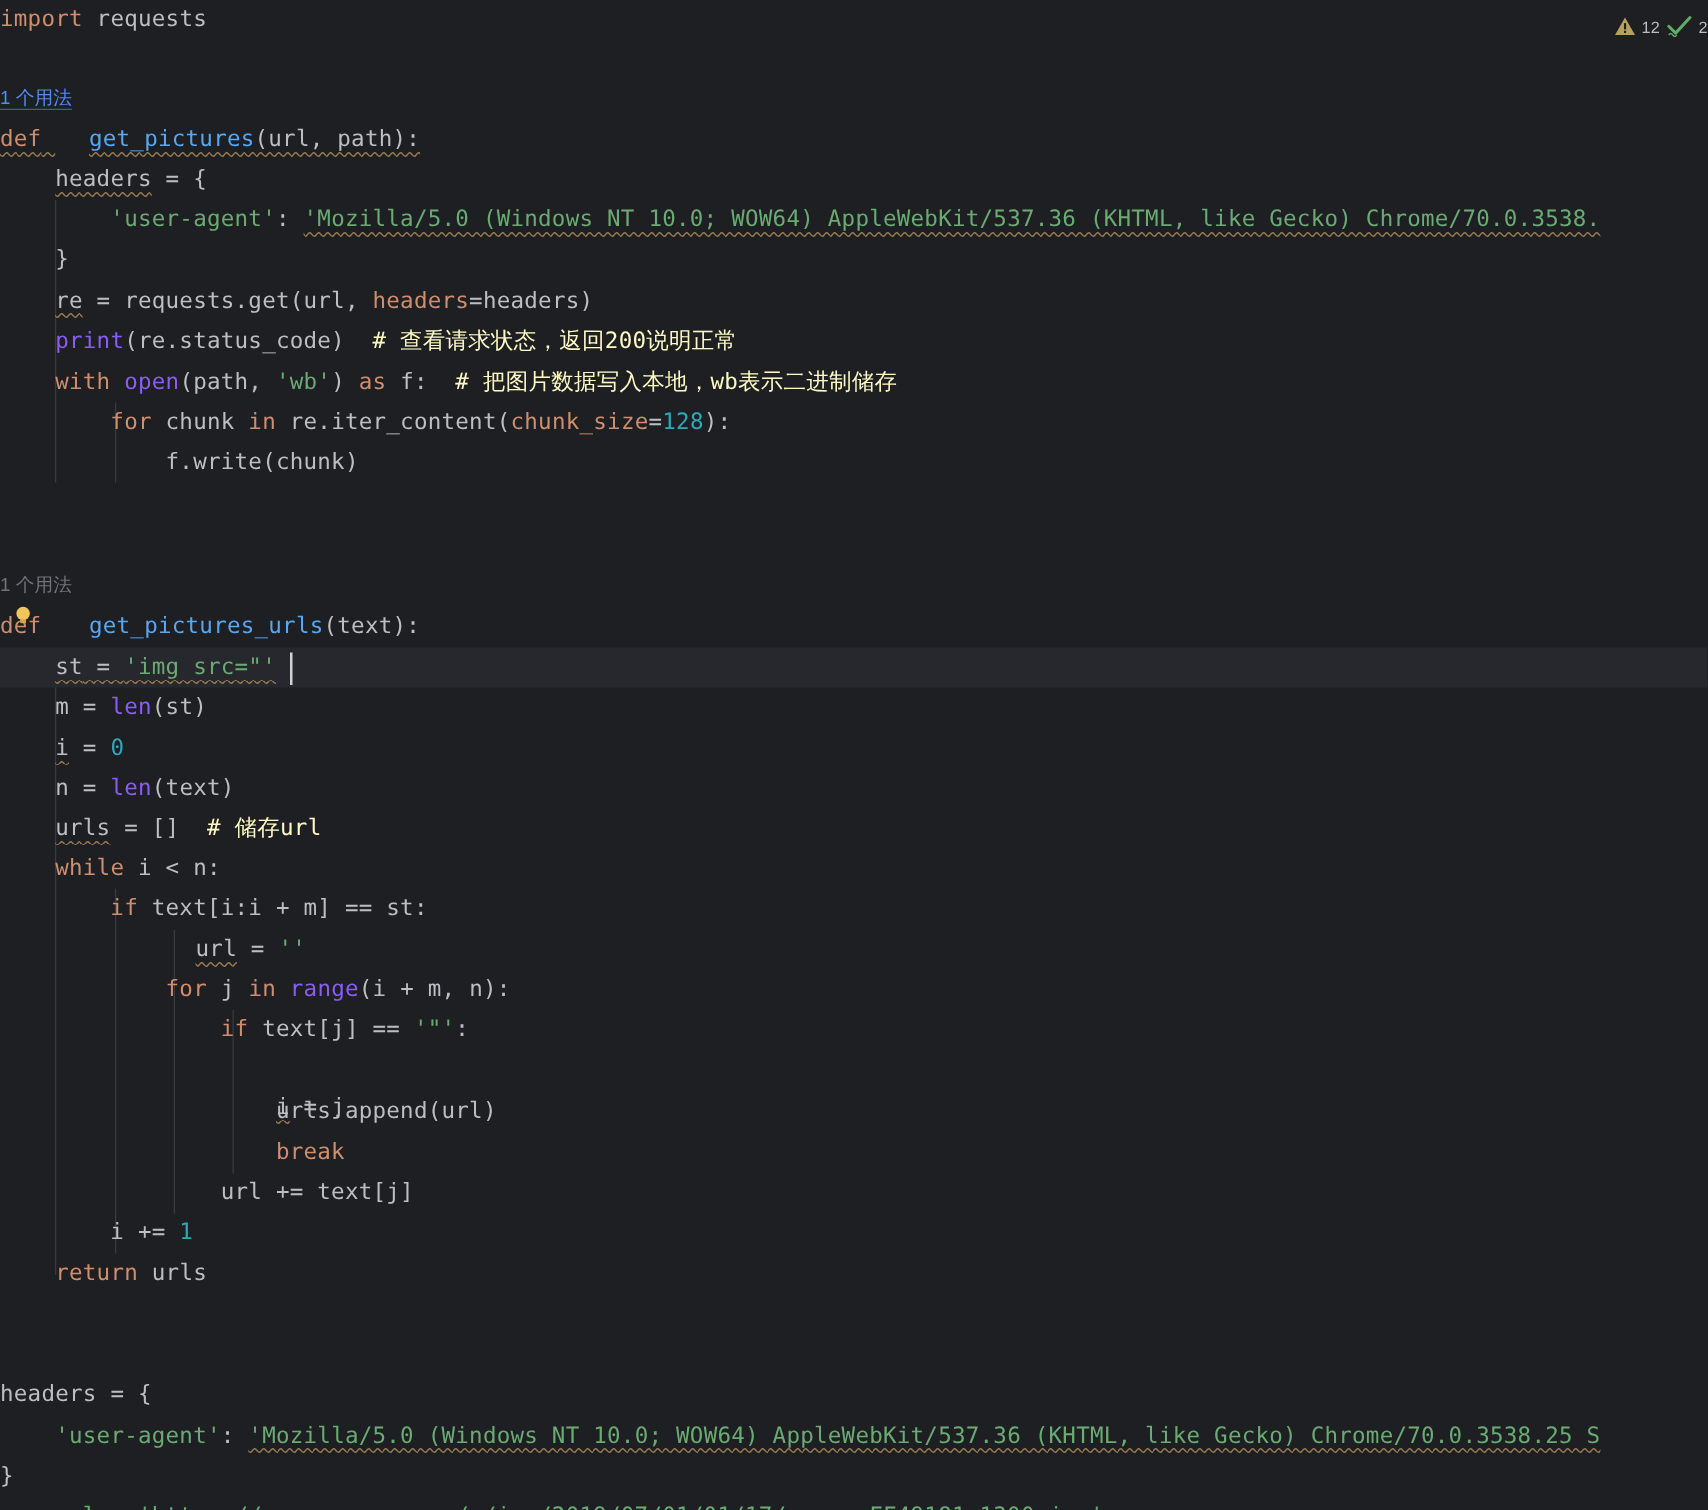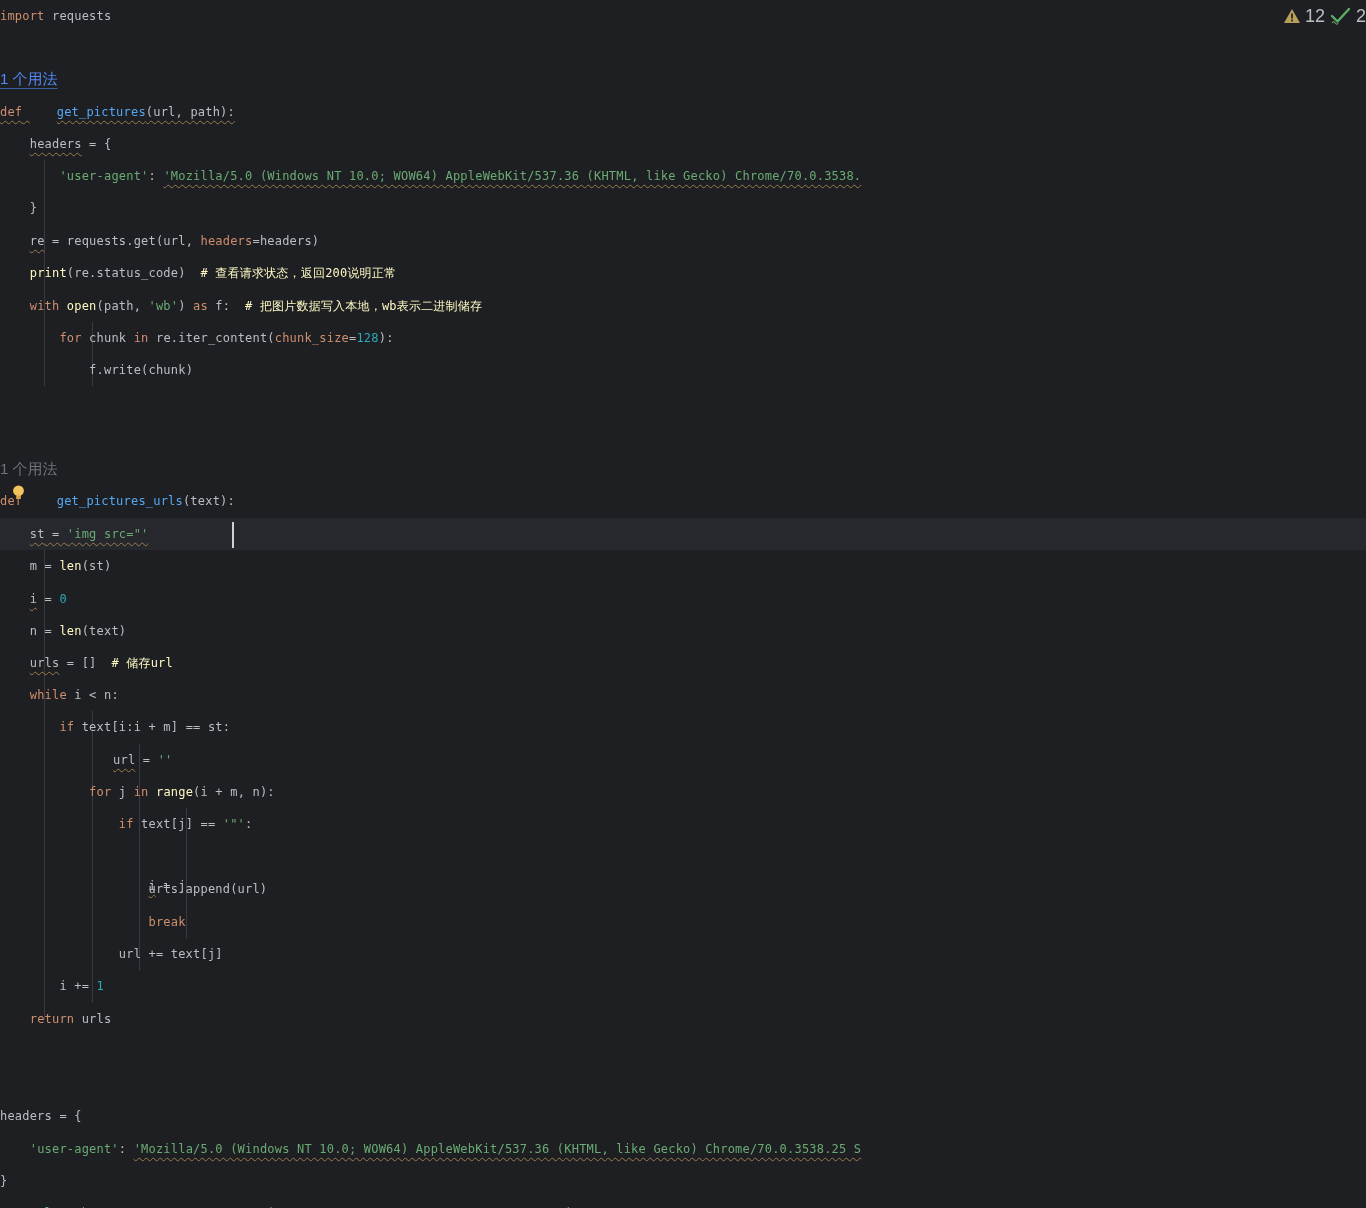--- a/index.html
+++ b/index.html
@@ -23,40 +23,40 @@
     overflow: hidden;
   }
 
   
   .line {
     position: absolute;
     left: 0;
     width: 1366px;
     height: 32px;
     line-height: 32px;
-    font-size: 12px;
+    font-size: 18px;
     letter-spacing: 0.2px;
     white-space: pre;
     color: #bcbec4;
   }
   .line .ind { display: inline-block; }
 
   
   .current-line-bg {
     position: absolute;
     left: 0;
     width: 1366px;
     height: 32px;
     background: #26282e;
   }
 
   
   .kw      { color: #cf8e6d; }           
   .fn      { color: #56a8f5; margin-left: 27px; }           
-  .builtin { color: #fef9c3; }           
+  .builtin { color: #8b5cf6; }           
   .str     { color: #6aab73; }           
   .num     { color: #2aacb8; }           
   .param   { color: #cf8e6d; }           
   .cmt     { color: #fef9c3; }           
   .plain   { color: #bcbec4; }
   .ident   { color: #bcbec4; }
 
   
   .typo {
     text-decoration: underline;
@@ -106,24 +106,24 @@
     height: 17px;
   }
 
   
   #inspection {
     position: absolute;
     top: 2px;
     right: 0px;
     height: 28px;
     display: flex;
-    align-items: center;
+    align-items: flex-end;
     gap: 5px;
     font-family: "Liberation Sans", "DejaVu Sans", sans-serif;
-    font-size: 18px;
+    font-size: 13px;
     color: #bcbec4;
     padding-right: 0px;
     cursor: pointer;
   }
   #inspection .cnt { color: #bcbec4; }
   #inspection svg { display: block; }
   .insp-group { display: flex; align-items: center; gap: 4px; }
 </style>
 </head>
 <body>

